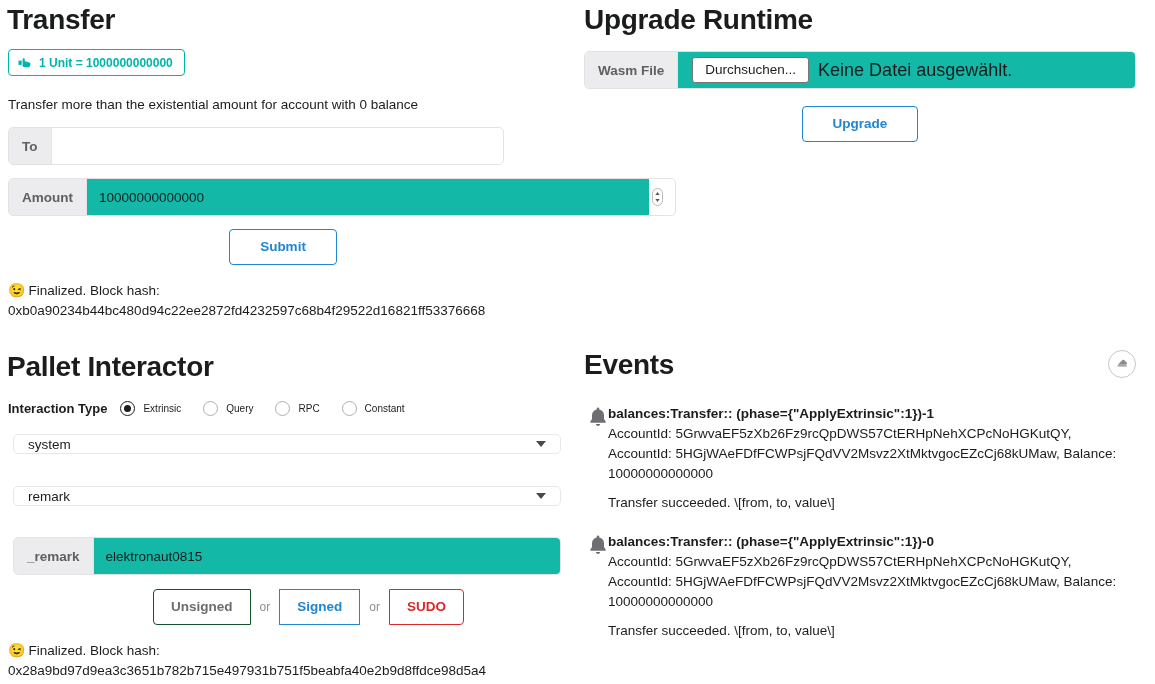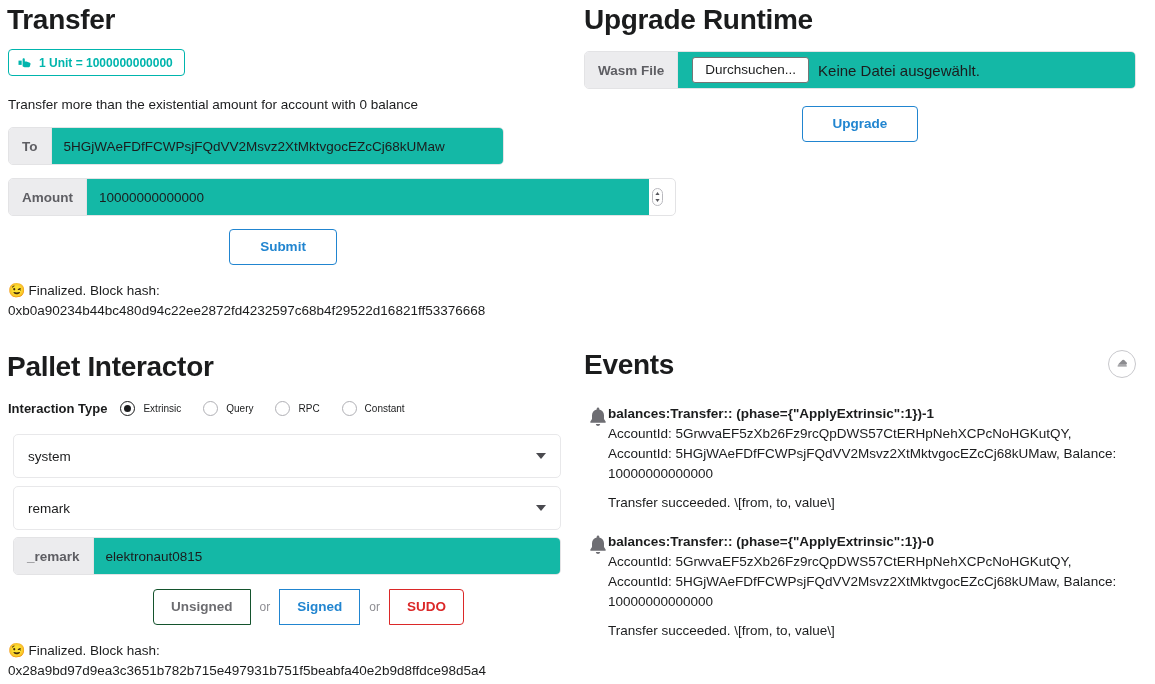--- a/index.html
+++ b/index.html
@@ -123,21 +123,21 @@
   .browse-btn {
     border: 1px solid #767676;
     border-radius: 3px;
     background: #fff;
     font-size: 13.5px;
     color: #1b1c1d;
     padding: 3px 12px;
     font-family: "Liberation Sans", sans-serif;
     line-height: 1.3;
   }
-  .file-status { font-size: 15px; color: #1b1c1d; }
+  .file-status { font-size: 18px; color: #1b1c1d; }
 
   
   .btn {
     font-family: "Liberation Sans", sans-serif;
     font-size: 13.5px;
     font-weight: bold;
     background: #fff;
     border-radius: 4px;
     padding: 10px 30px;
     cursor: pointer;
@@ -192,21 +192,21 @@
     border-radius: 50%;
     background: #1b1c1d;
   }
 
   
   .dropdown {
     display: flex;
     align-items: center;
     justify-content: space-between;
     width: 100%;
-    height: 44px;
+    height: 20px;
     border: 1px solid #e8e8ea;
     border-radius: 5px;
     background: #fff;
     padding: 0 14px;
     font-size: 13.5px;
     color: #1b1c1d;
   }
   .caret {
     width: 0; height: 0;
     border-left: 5px solid transparent;
@@ -298,21 +298,20 @@
           </svg>
         </span>
         <span>1 Unit = 1000000000000</span>
       </span>
     </div>
 
     <p class="helper-text" style="position:absolute; left:1px; top:96px; margin:0;">Transfer more than the existential amount for account with 0 balance</p>
 
     <div class="input-group" style="position:absolute; left:1px; top:127px; width:496px;">
       <div class="addon">To</div>
-      <div class="field">5HGjWAeFDfFCWPsjFQdVV2Msvz2XtMktvgocEZcCj68kUMaw</div>
     </div>
 
     <div class="input-group" style="position:absolute; left:1px; top:178px; width:668px;">
       <div class="addon">Amount</div>
       <div class="field">10000000000000</div>
       <div class="spinner">
         <svg width="11" height="18" viewBox="0 0 11 18" xmlns="http://www.w3.org/2000/svg">
           <rect x="0.5" y="0.5" width="10" height="17" rx="5" fill="#fefefe" stroke="#b9b9be"></rect>
           <path d="M5.5 4 L7.6 7 L3.4 7 Z" fill="#56565b"></path>
           <path d="M5.5 14 L3.4 11 L7.6 11 Z" fill="#56565b"></path>

